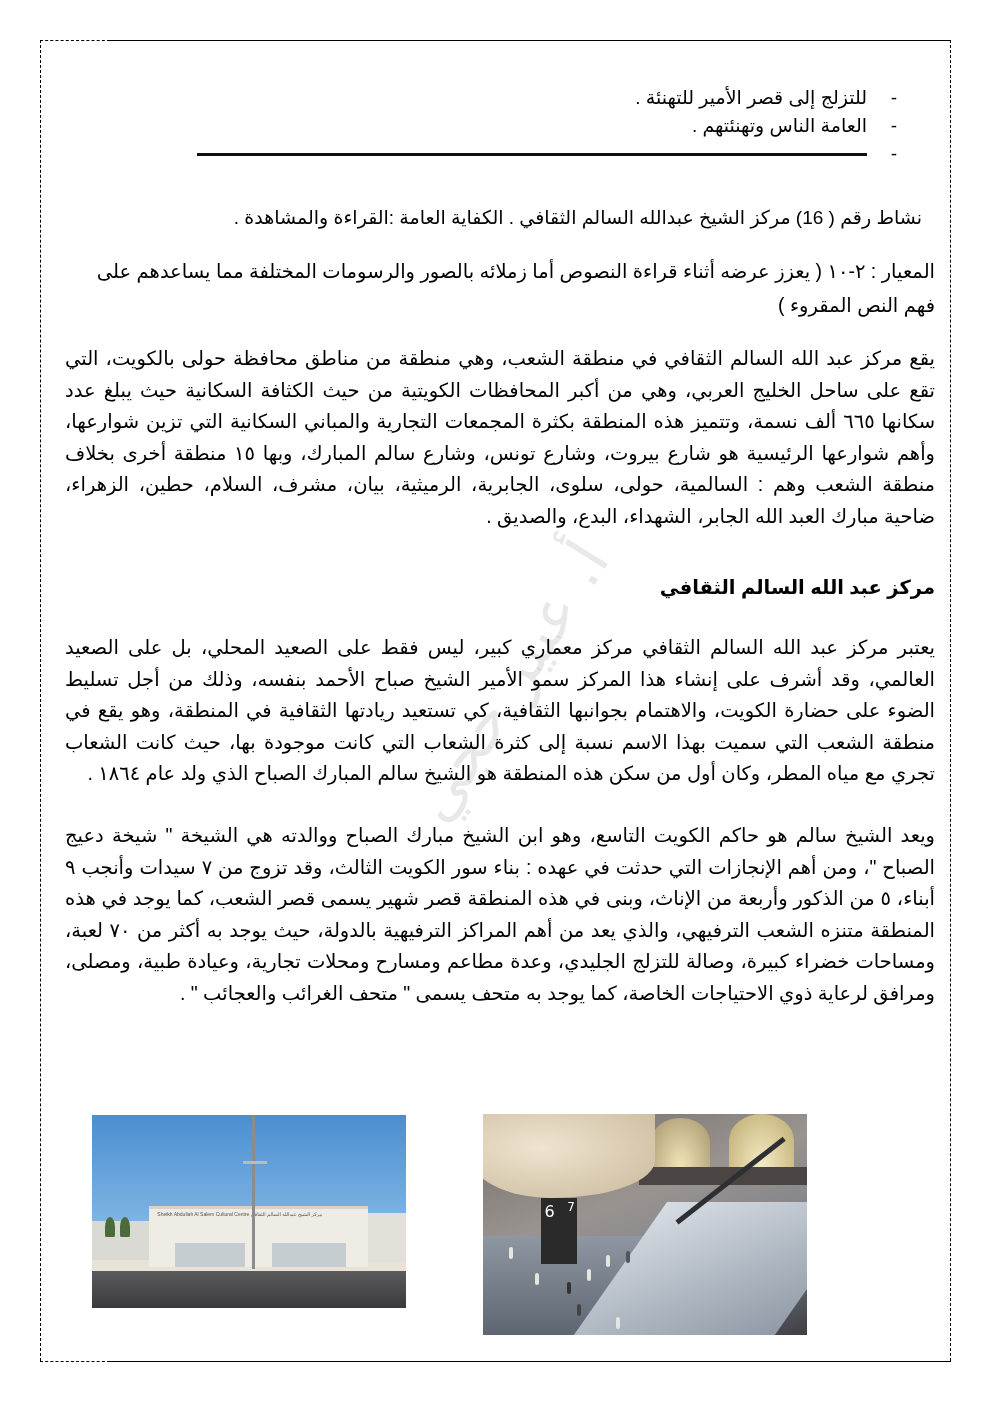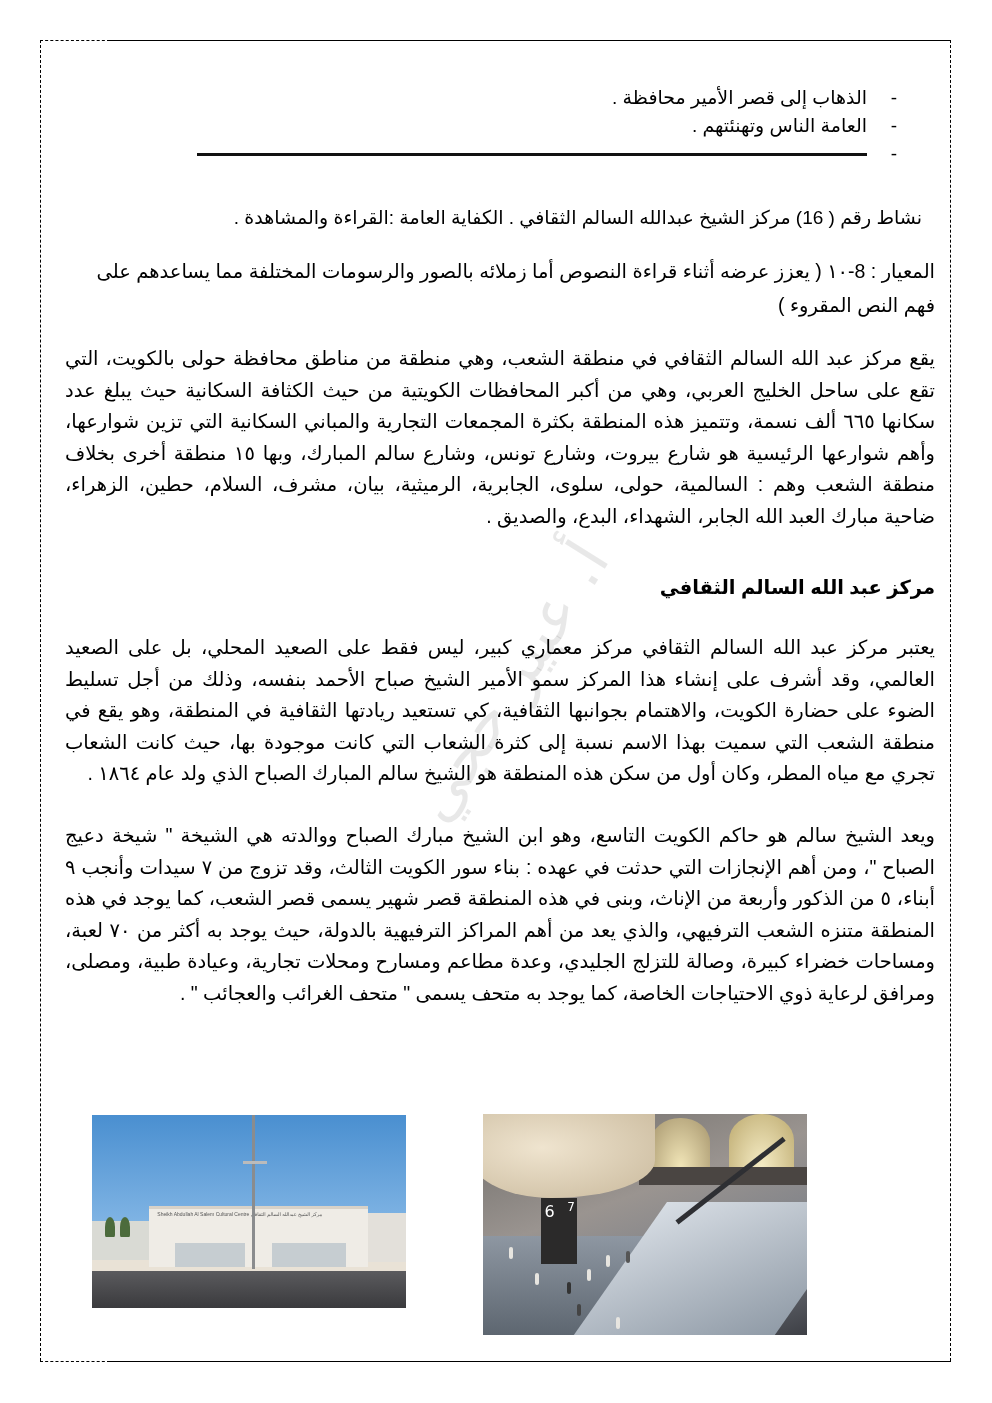--- a/index.html
+++ b/index.html
@@ -99,35 +99,35 @@
 <div class="border-top-dash"></div>
 <div class="border-top-solid"></div>
 <div class="border-bottom-dash"></div>
 <div class="border-bottom-solid"></div>
 
 <div class="watermark">أ. عبير حجي</div>
 
 <div class="bullet-list rtl">
   <div class="bullet-item">
     <span class="dash">-</span>
-    <span>الذهاب إلى قصر الأمير محافظة .</span>
+    <span>للتزلج إلى قصر الأمير للتهنئة .</span>
   </div>
   <div class="bullet-item">
     <span class="dash">-</span>
     <span>العامة الناس وتهنئتهم .</span>
   </div>
   <div class="bullet-item">
     <span class="dash">-</span>
     <span class="blank-line"></span>
   </div>
 </div>
 
 <div class="activity-line rtl">نشاط رقم ( 16)  مركز الشيخ عبدالله السالم الثقافي . الكفاية العامة :القراءة والمشاهدة  .</div>
 
-<div class="criterion rtl">المعيار :  8-١٠ ( يعزز عرضه أثناء قراءة النصوص أما زملائه بالصور والرسومات  المختلفة مما يساعدهم على فهم النص المقروء )</div>
+<div class="criterion rtl">المعيار :  ٢-١٠ ( يعزز عرضه أثناء قراءة النصوص أما زملائه بالصور والرسومات  المختلفة مما يساعدهم على فهم النص المقروء )</div>
 
 <div class="para p1 rtl">يقع مركز عبد الله السالم الثقافي في منطقة الشعب، وهي منطقة من مناطق محافظة حولى بالكويت، التي تقع على ساحل الخليج العربي، وهي من أكبر المحافظات الكويتية من حيث الكثافة السكانية حيث يبلغ عدد سكانها ٦٦٥ ألف نسمة، وتتميز هذه المنطقة بكثرة المجمعات التجارية والمباني السكانية التي تزين شوارعها، وأهم شوارعها الرئيسية هو شارع بيروت، وشارع تونس، وشارع سالم المبارك، وبها ١٥ منطقة أخرى بخلاف منطقة الشعب وهم : السالمية، حولى، سلوى، الجابرية، الرميثية، بيان، مشرف، السلام، حطين، الزهراء، ضاحية مبارك العبد الله الجابر، الشهداء، البدع، والصديق .</div>
 
 <div class="subheading rtl">مركز عبد الله السالم الثقافي</div>
 
 <div class="para p2 rtl">يعتبر مركز عبد الله السالم الثقافي مركز معماري كبير، ليس فقط على الصعيد المحلي، بل على الصعيد العالمي، وقد أشرف على إنشاء هذا المركز سمو الأمير الشيخ صباح الأحمد بنفسه، وذلك من أجل تسليط الضوء على حضارة الكويت، والاهتمام بجوانبها الثقافية، كي تستعيد ريادتها الثقافية في المنطقة، وهو يقع في منطقة الشعب التي سميت بهذا الاسم نسبة إلى كثرة الشعاب التي كانت موجودة بها، حيث كانت الشعاب تجري مع مياه المطر، وكان أول من سكن هذه المنطقة هو الشيخ سالم المبارك الصباح الذي ولد عام ١٨٦٤ .</div>
 
 <div class="para p3 rtl">ويعد الشيخ سالم هو حاكم الكويت التاسع، وهو ابن الشيخ مبارك الصباح ووالدته هي الشيخة " شيخة دعيج الصباح "، ومن أهم الإنجازات التي حدثت في عهده : بناء سور الكويت الثالث، وقد تزوج من ٧ سيدات وأنجب ٩ أبناء، ٥ من الذكور وأربعة من الإناث، وبنى في هذه المنطقة قصر شهير يسمى قصر الشعب، كما يوجد في هذه المنطقة متنزه الشعب الترفيهي، والذي يعد من أهم المراكز الترفيهية بالدولة، حيث يوجد به أكثر من ٧٠ لعبة، ومساحات خضراء كبيرة، وصالة للتزلج الجليدي، وعدة مطاعم ومسارح ومحلات تجارية، وعيادة طبية، ومصلى، ومرافق لرعاية ذوي الاحتياجات الخاصة، كما يوجد به متحف يسمى " متحف الغرائب والعجائب " .</div>
 
 <div class="photo photo-1">

